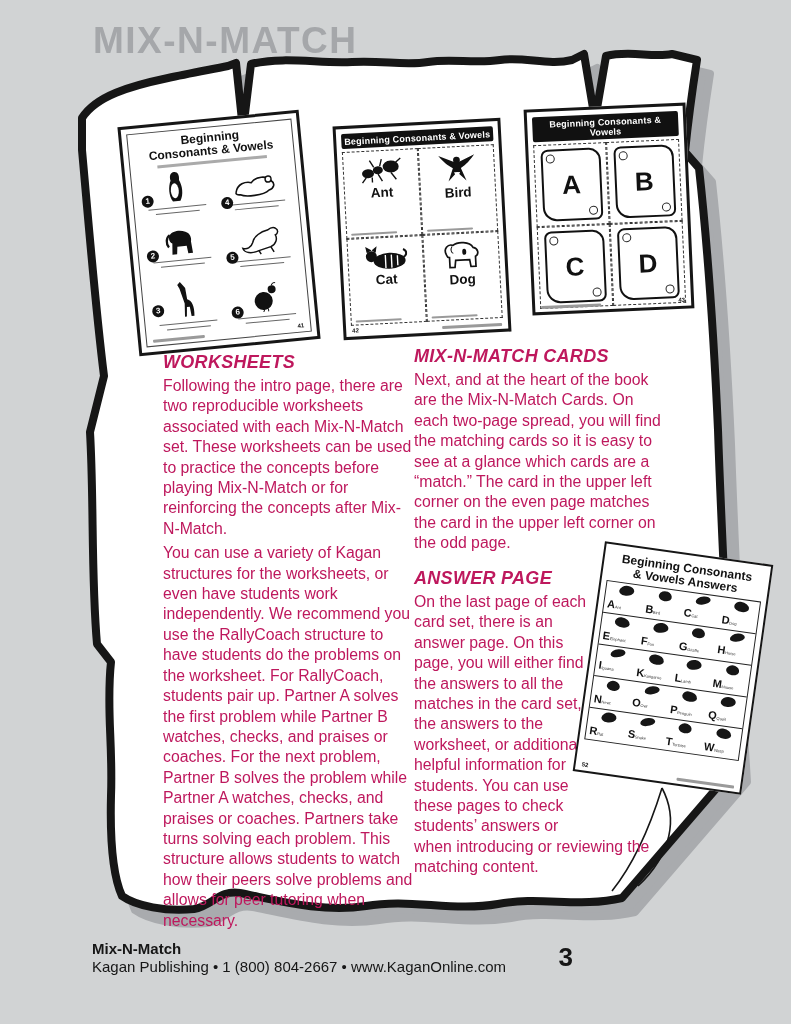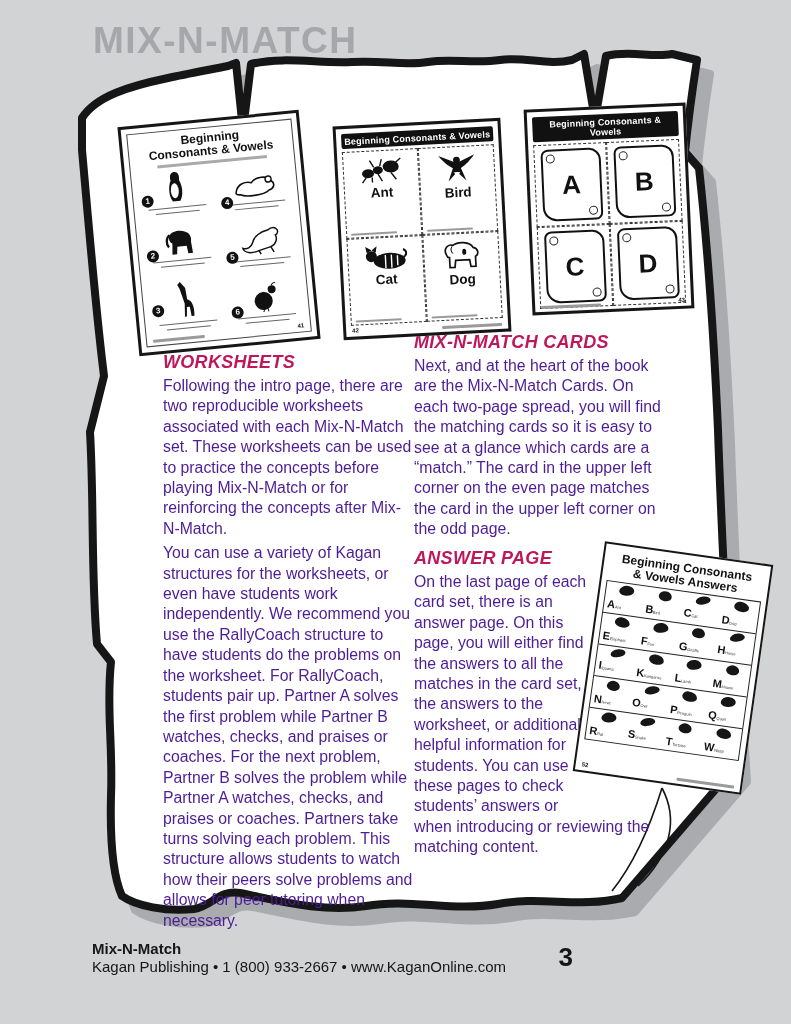--- a/index.html
+++ b/index.html
@@ -69,25 +69,25 @@
   .b2{transform:rotate(14deg);width:13px;}
   .b3{transform:rotate(-12deg);height:8px;}
   .b4{border-radius:40% 60% 45% 55%/50% 60% 40% 50%;}
   .ac b{font-size:11px;font-weight:900;color:#111;}
   .ac .an{font-size:4px;color:#333;letter-spacing:0;}
 
   
   .col{position:absolute;z-index:2;}
   .col h2{margin:0 0 3px 0;font-size:18px;font-weight:900;font-style:italic;
           letter-spacing:.3px;color:#be185d;}
-  .col p{margin:0;font-size:15.8px;line-height:20.4px;color:#4c1d95;}
+  .col p{margin:0;font-size:15.8px;line-height:20.4px;color:#be185d;}
   .col p + p{margin-top:4px;}
   .col.left{left:163px;top:352px;width:252px;}
-  .col.right{left:414px;top:332px;width:258px;}
-  .col.answer{left:414px;top:548px;width:250px;}
+  .col.right{left:414px;top:346px;width:258px;}
+  .col.answer{left:414px;top:568px;width:250px;}
   .wrap-spacer{float:right;width:64px;height:258px;}
 
   
   .pfooter{position:absolute;left:92px;top:940px;right:60px;z-index:0;display:flex;
            justify-content:space-between;align-items:flex-start;}
   .f-book{font-size:15px;font-weight:800;color:#161616;line-height:18px;}
   .f-pub{font-size:15px;color:#161616;line-height:18px;}
   .f-page{font-size:26px;font-weight:800;color:#161616;margin-top:2px;}
 </style>
 </head>
@@ -319,18 +319,18 @@
 
   <section class="col answer">
     <div class="wrap-spacer"></div>
     <h2>ANSWER PAGE</h2>
     <p>On the last page of each card set, there is an answer page. On this page, you will either find the answers to all the matches in the card set, the answers to the worksheet, or additional helpful information for students. You can use these pages to check students’ answers or when introducing or reviewing the matching content.</p>
   </section>
 
   <footer class="pfooter">
     <div class="f-left">
       <div class="f-book">Mix-N-Match</div>
-      <div class="f-pub">Kagan Publishing • 1 (800) 933-2667 • www.KaganOnline.com</div>
+      <div class="f-pub">Kagan Publishing • 1 (800) 804-2667 • www.KaganOnline.com</div>
     </div>
     <div class="f-page">3</div>
   </footer>
 
 </div>
 
 </body></html>

